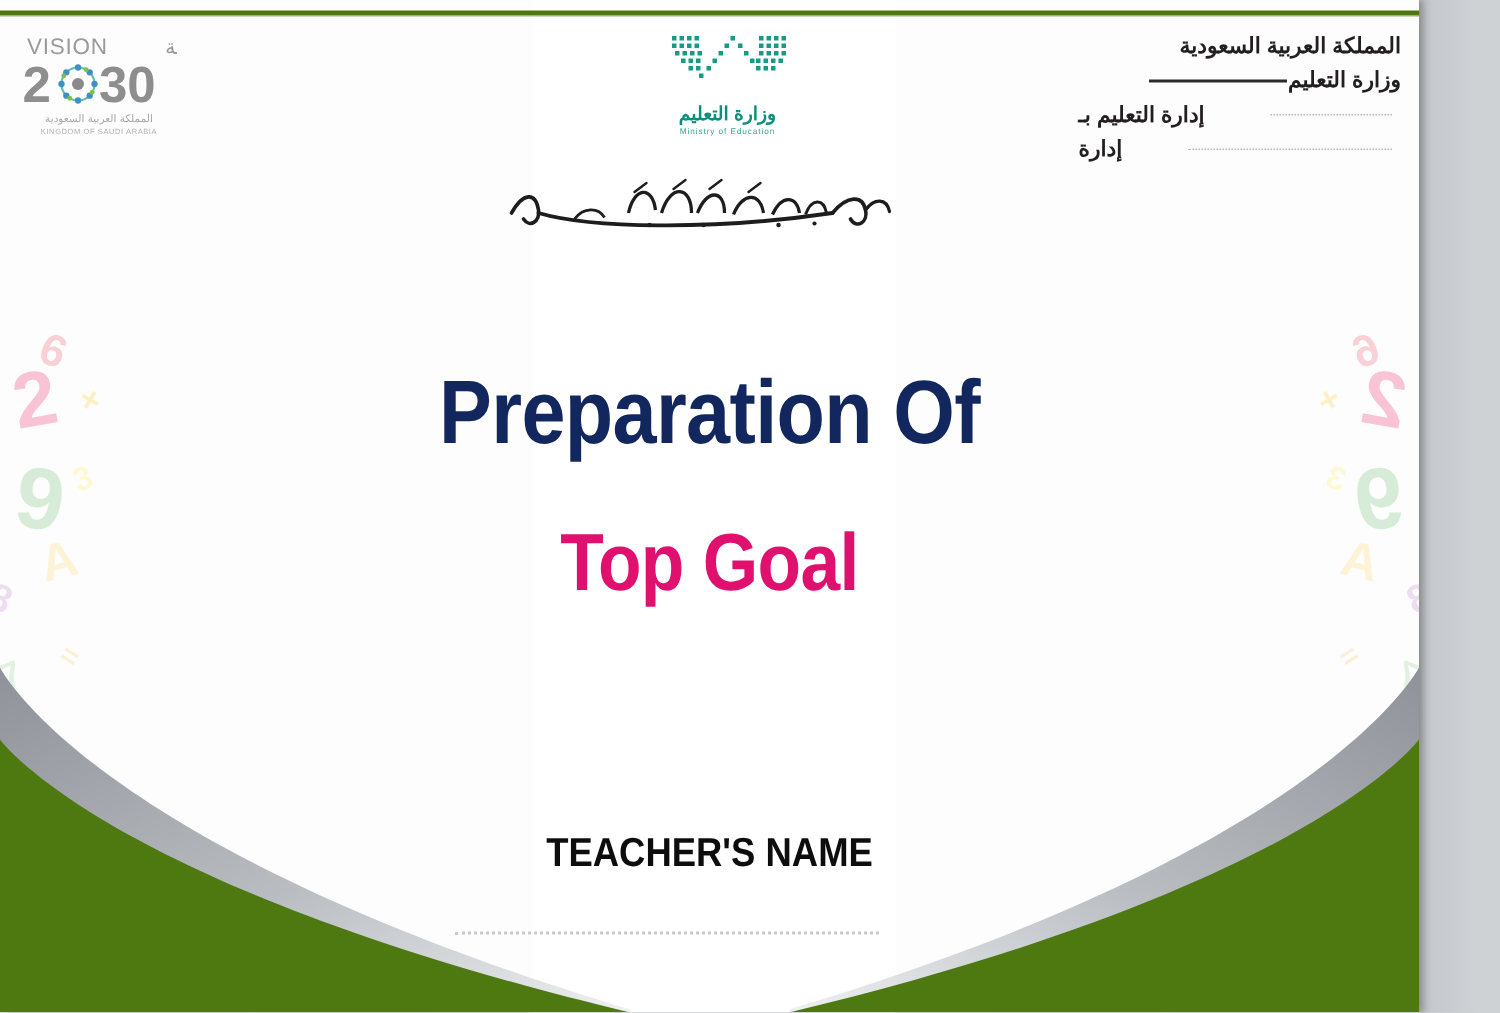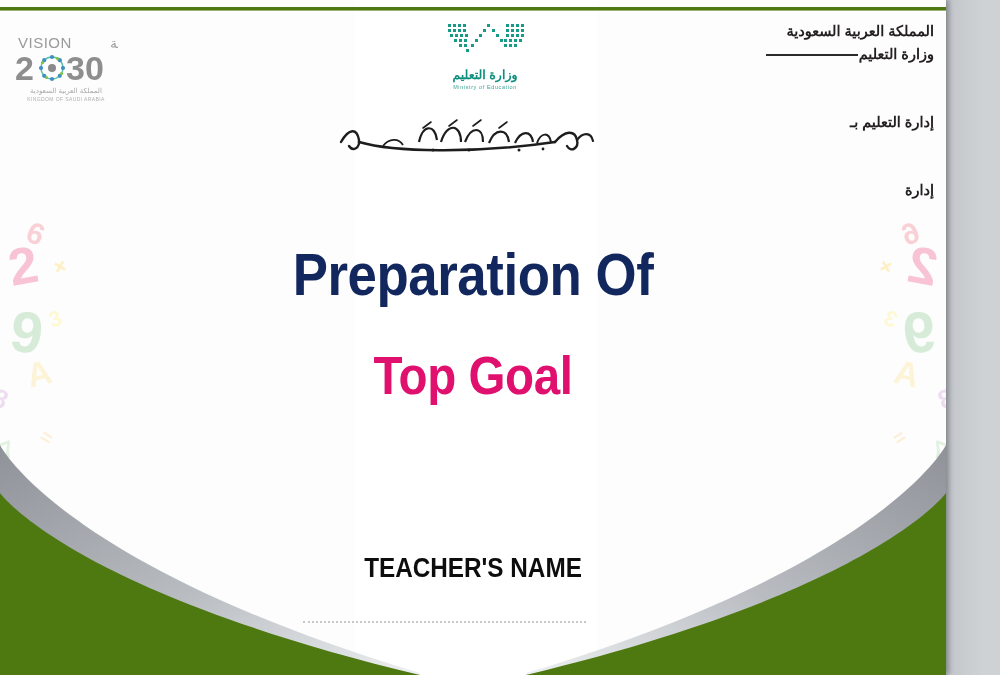--- a/index.html
+++ b/index.html
@@ -99,21 +99,20 @@
   }
   .kingdom-line {
     font-size: 14.5px;
     font-weight: 700;
     line-height: 23px;
     white-space: nowrap;
     letter-spacing: 0px;
   }
   .kingdom-line.with-dots {
     display: flex;
-    flex-direction: column;
     align-items: baseline;
     justify-content: flex-start;
     gap: 44px;
   }
   .kingdom-line .lbl { flex: 0 0 auto; }
   .kingdom-line .dots {
     flex: 1 1 auto;
     margin-right: 6px;
     border-bottom: 1.5px dotted #b5b5b5;
     transform: translateY(-4px);
@@ -124,21 +123,21 @@
     width: 92px;
     background: #2b2b2b;
     vertical-align: 3px;
     margin: 0 1px 0 0;
   }
 
   
   .vision-logo {
     position: absolute;
     left: 14px;
-    top: 30px;
+    top: 18px;
     width: 104px;
     height: 76px;
   }
 
   
   .moe-logo {
     position: absolute;
     left: 430px;
     top: 20px;
     width: 110px;

